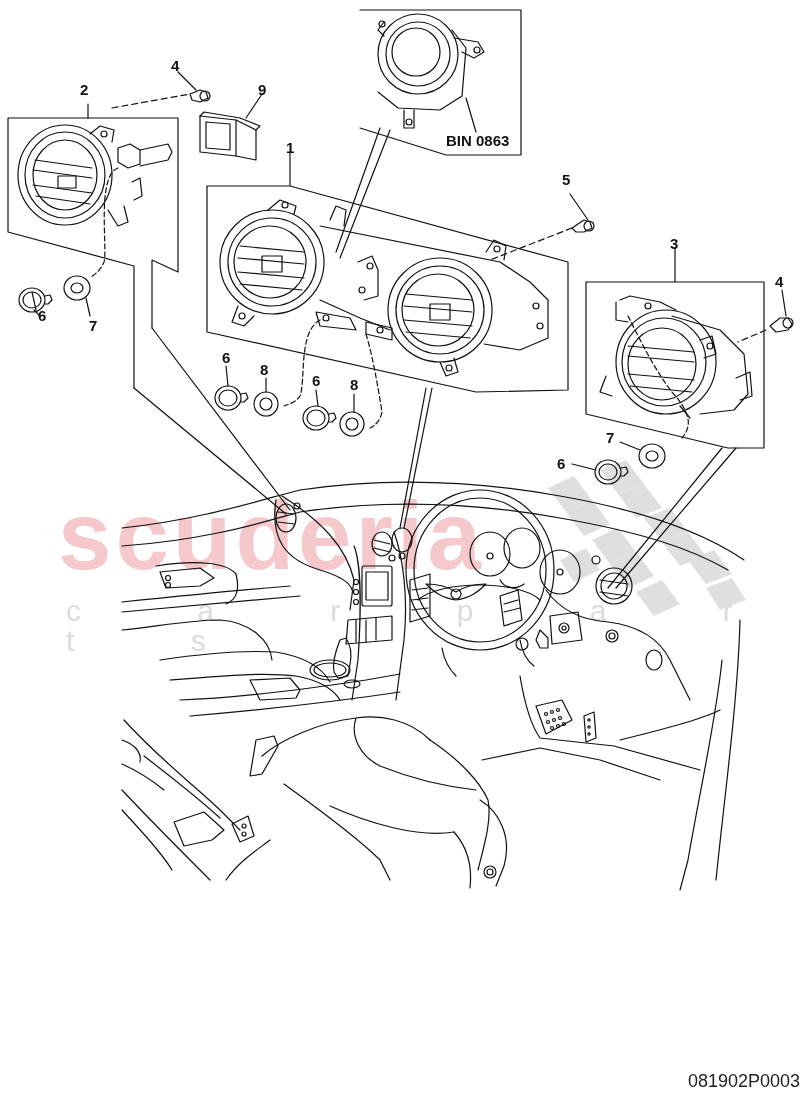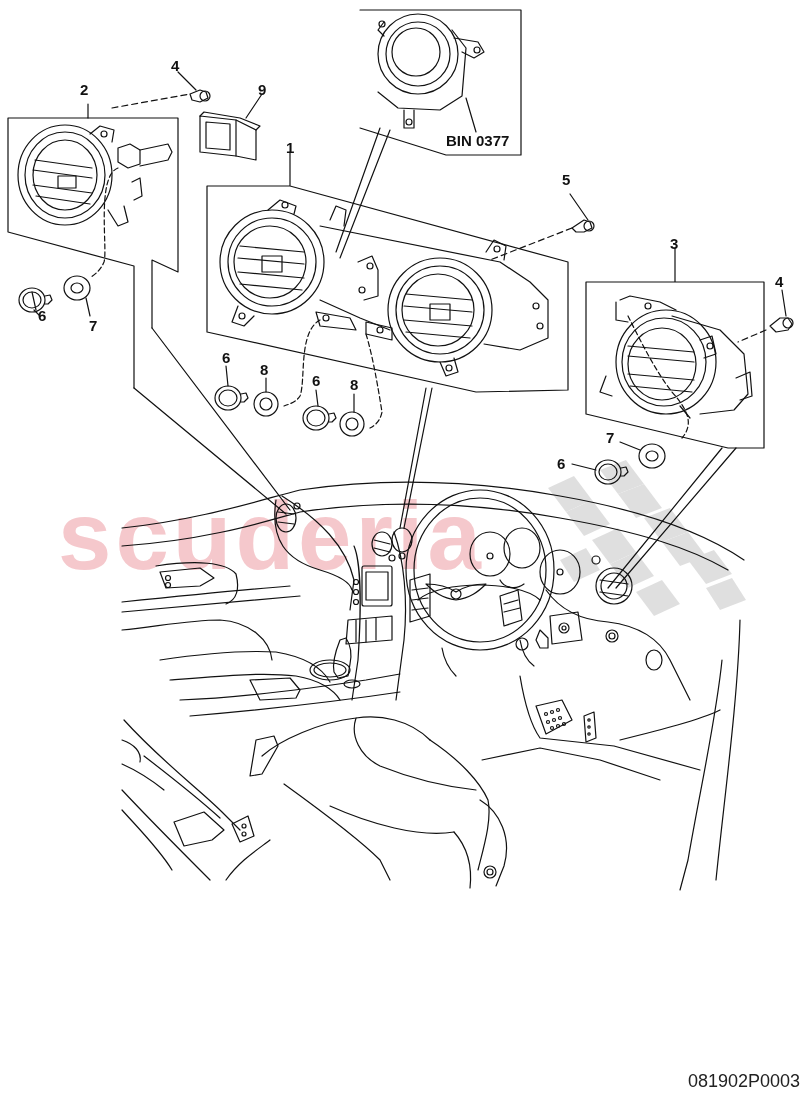--- a/index.html
+++ b/index.html
@@ -10,20 +10,21 @@
   .footer{position:absolute;right:4px;top:1071px;font-family:"Liberation Sans",sans-serif;font-size:18px;color:#222;}
   .wm-main{position:absolute;left:58px;top:488px;font-family:"Liberation Sans",sans-serif;font-weight:bold;font-size:96px;color:#f5c8cc;letter-spacing:4px;line-height:1;}
   .wm-sub{position:absolute;left:66px;top:596px;font-family:"Liberation Sans",sans-serif;font-size:30px;color:#dcdcdc;letter-spacing:54px;line-height:1;}
 </style>
 </head>
 <body>
 
 <div id="canvas">
 
   <div class="wm-main">scuderia</div>
+  <div class="wm-sub">c a r p a r t s</div>
 
   <svg width="804" height="1100" viewBox="0 0 804 1100" style="position:absolute;left:0;top:0">
 
     <g fill="#dcdcdc" opacity="0.9">
       <polygon points="548,488 574,476 592,500 566,512"></polygon>
       <polygon points="600,470 626,460 644,484 618,494"></polygon>
       <polygon points="566,512 592,500 610,524 584,536"></polygon>
       <polygon points="618,494 644,484 662,508 636,518"></polygon>
       <polygon points="592,540 618,528 636,552 610,564"></polygon>
       <polygon points="644,518 670,508 688,532 662,542"></polygon>
@@ -371,16 +372,16 @@
   <div class="callout" style="left:38px;top:308px">6</div>
   <div class="callout" style="left:222px;top:350px">6</div>
   <div class="callout" style="left:312px;top:373px">6</div>
   <div class="callout" style="left:557px;top:456px">6</div>
   <div class="callout" style="left:89px;top:318px">7</div>
   <div class="callout" style="left:606px;top:430px">7</div>
   <div class="callout" style="left:260px;top:362px">8</div>
   <div class="callout" style="left:350px;top:377px">8</div>
   <div class="callout" style="left:258px;top:82px">9</div>
 
-  <div class="bin">BIN 0377</div>
+  <div class="bin">BIN 0863</div>
 
   <div class="footer">081902P0003</div>
 </div>
 
 </body></html>

